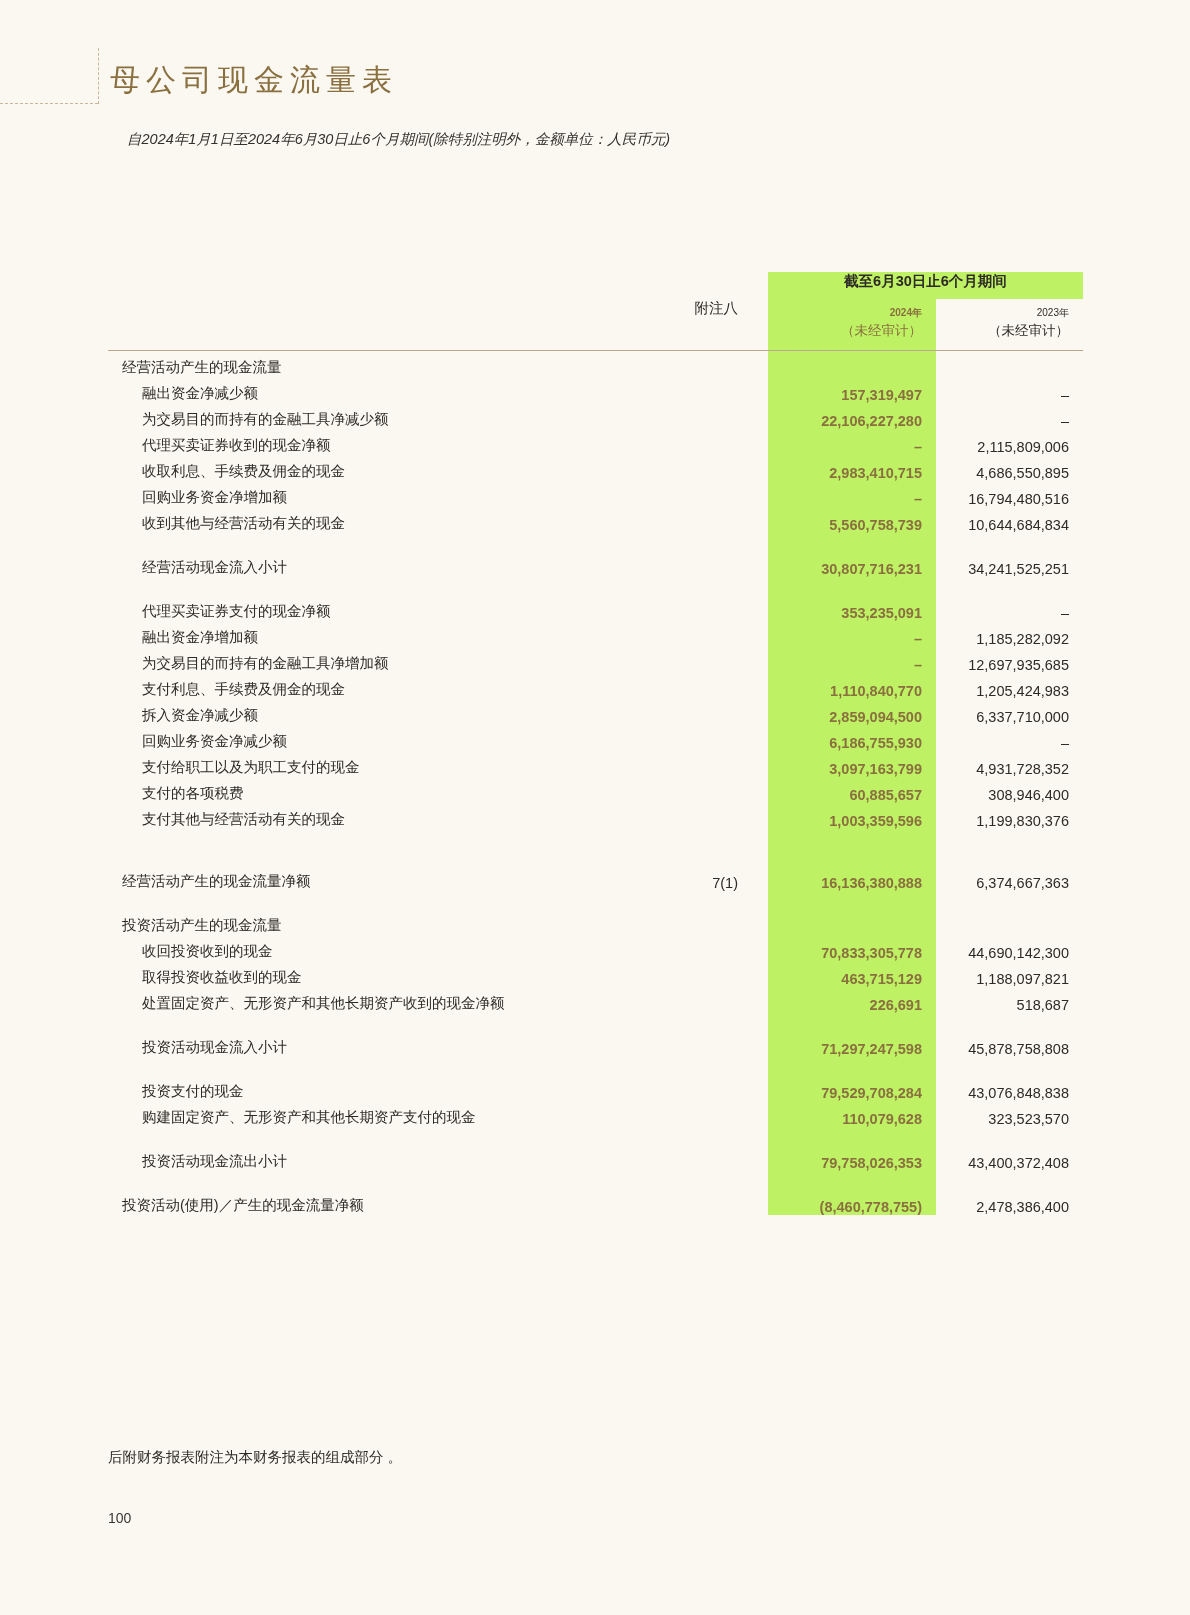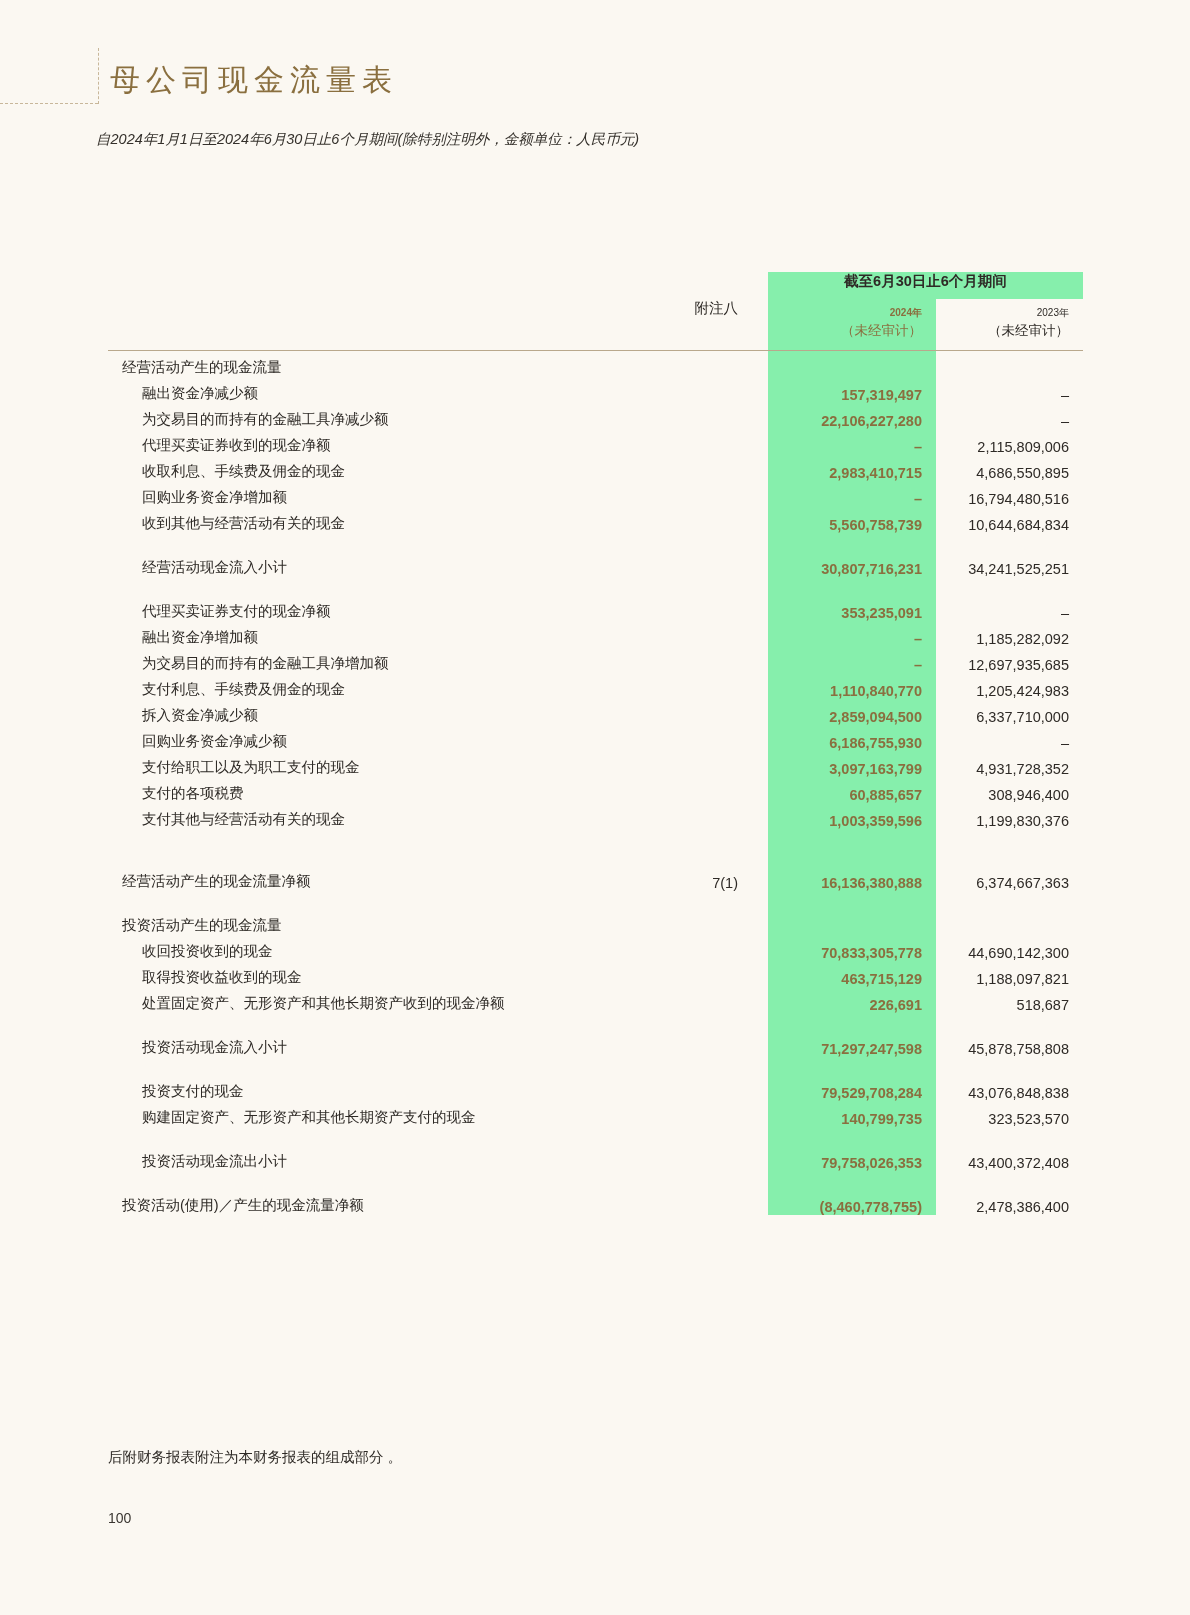--- a/index.html
+++ b/index.html
@@ -38,21 +38,21 @@
     position: absolute;
     left: 110px; top: 60px;
     font-family: "DejaVu Serif", serif;
     font-size: 30px;
     letter-spacing: 6px;
     color: #8a6f3f;
     white-space: nowrap;
   }
   .doc-subtitle {
     position: absolute;
-    left: 96px; top: 130px;
+    left: 127px; top: 130px;
     font-size: 14.5px;
     font-style: italic;
     color: #34302b;
     white-space: nowrap;
   }
 
   
   .sheet {
     position: absolute;
     left: 108px; top: 272px;
@@ -65,21 +65,21 @@
   }
   table.cf td, table.cf th {
     padding: 0;
     vertical-align: bottom;
   }
   col.c-label { width: 575px; }
   col.c-note  { width: 85px; }
   col.c-cur   { width: 168px; }
   col.c-prev  { width: 147px; }
 
-  .hl { background: #86efac; }
+  .hl { background: #bef264; }
 
   .hdr-span {
     text-align: center;
     font-size: 14.5px;
     font-weight: bold;
     padding-bottom: 8px !important;
     white-space: nowrap;
   }
   .hdr-note {
     text-align: right;
@@ -361,21 +361,21 @@
         </tr>
         <tr class="row">
           <td class="lbl ind1">投资支付的现金</td>
           <td class="note"></td>
           <td class="num cur hl">79,529,708,284</td>
           <td class="num">43,076,848,838</td>
         </tr>
         <tr class="row">
           <td class="lbl ind1">购建固定资产、无形资产和其他长期资产支付的现金</td>
           <td class="note"></td>
-          <td class="num cur hl">140,799,735</td>
+          <td class="num cur hl">110,079,628</td>
           <td class="num">323,523,570</td>
         </tr>
         <tr class="spacer">
           <td></td>
           <td></td>
           <td class="hl"></td>
           <td></td>
         </tr>
         <tr class="row">
           <td class="lbl ind1">投资活动现金流出小计</td>

